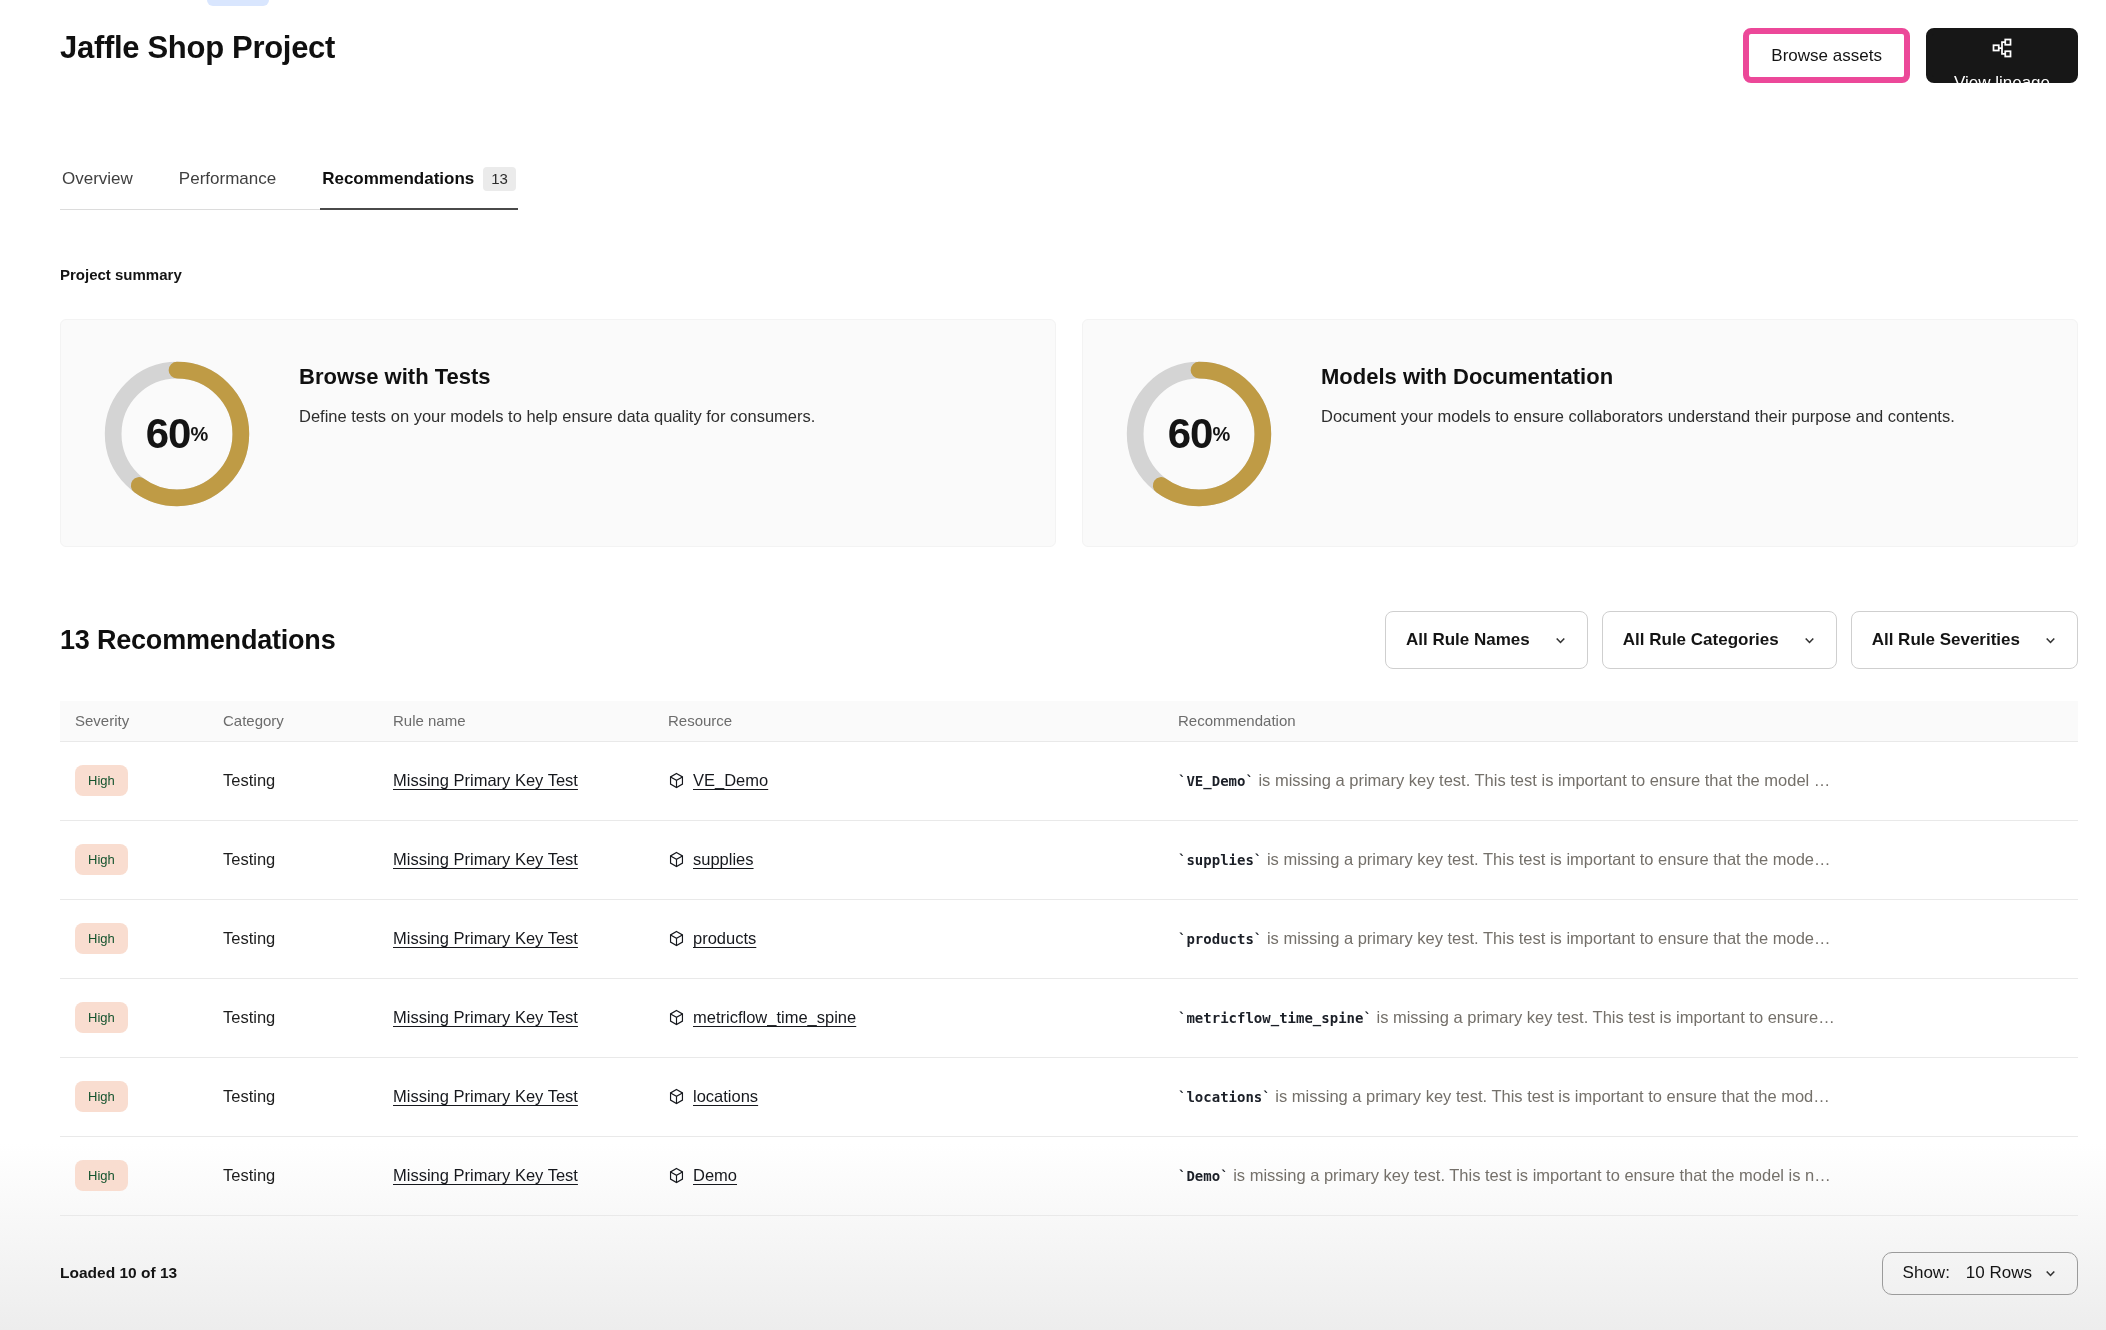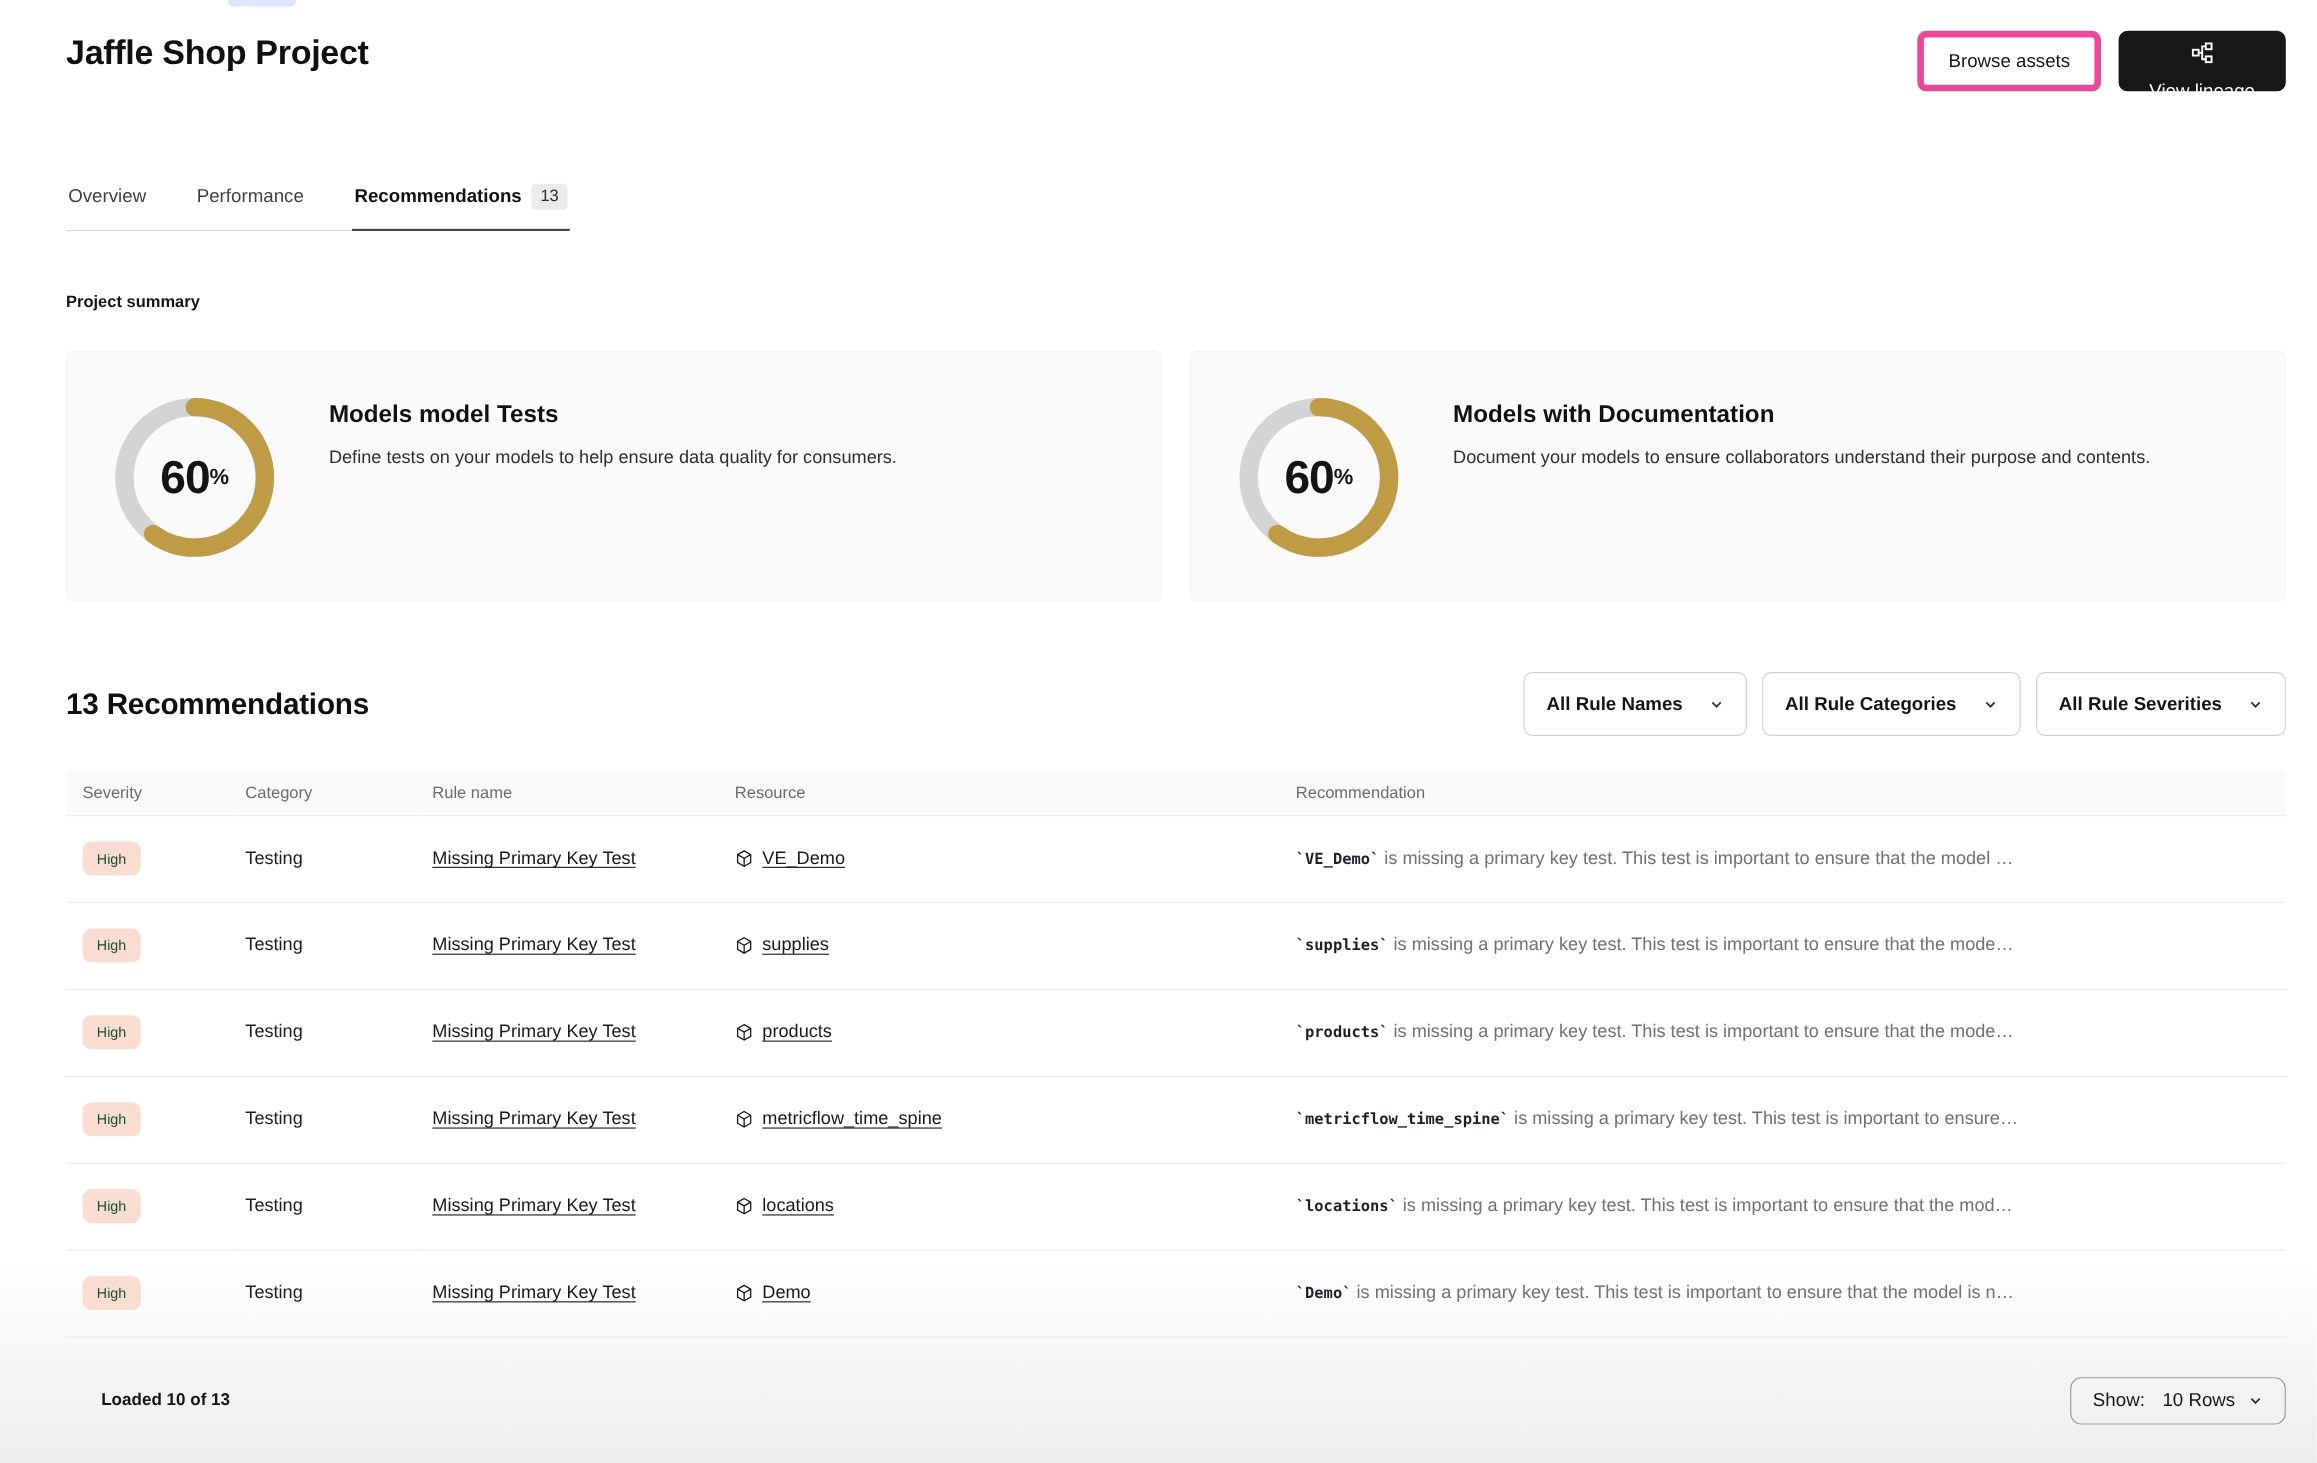--- a/index.html
+++ b/index.html
@@ -69,21 +69,21 @@
   .sev-badge { display:inline-block; background:#f9ddd0; color:#14532d; border-radius:8px;
                padding:8px 13px; font-size:13px; }
   a.t-link { color:#16181d; text-decoration:underline; text-underline-offset:3px; cursor:pointer; }
   .res-cell { display:flex; align-items:center; gap:8px; }
   .cube { display:inline-flex; flex:0 0 auto; }
   .rec-cell { white-space:nowrap; overflow:hidden; }
   .rec-code { font-family:"DejaVu Sans Mono", monospace; font-weight:700; font-size:14px; color:#1b1f27; }
   .rec-text { color:#74706a; }
 
   
-  .table-footer { display:flex; justify-content:space-between; align-items:center; margin-top:36px;margin-left:32px; }
+  .table-footer { display:flex; justify-content:space-between; align-items:center; margin-top:36px; }
   .loaded-label { font-size:15.5px; font-weight:700; color:#141414; }
   .show-btn { display:inline-flex; align-items:center; gap:12px; background:transparent;
               border:1px solid #9b9b9b; border-radius:10px; height:43px; padding:0 20px;
               font-size:17px; color:#141414; cursor:pointer; font-family:inherit; }
   .show-btn .lbl { font-weight:400; margin-right:4px; }
 </style>
 </head>
 <body>
 
 <div class="top-artifact"></div>
@@ -134,21 +134,21 @@
         <svg viewBox="0 0 100 100">
           <circle class="donut-track" cx="50" cy="50" r="42" fill="none" stroke-width="11" stroke="#d4d4d4"></circle>
           <circle class="donut-arc" cx="50" cy="50" r="42" fill="none" stroke-width="11" stroke-linecap="round" stroke="#bf9b45" stroke-dasharray="158.3362697409256 263.89378290154264"></circle>
         </svg>
         <div class="donut-center">
           <span class="donut-num">60</span>
             <span class="donut-pct">%</span>
         </div>
       </div>
       <div class="card-text">
-        <div class="card-title">Models model Tests</div>
+        <div class="card-title">Browse with Tests</div>
         <div class="card-desc">Define tests on your models to help ensure data quality for consumers.</div>
       </div>
     </div>
 
     <div class="card">
       <div class="donut-wrap">
         <svg viewBox="0 0 100 100">
           <circle class="donut-track" cx="50" cy="50" r="42" fill="none" stroke-width="11" stroke="#d4d4d4"></circle>
           <circle class="donut-arc" cx="50" cy="50" r="42" fill="none" stroke-width="11" stroke-linecap="round" stroke="#bf9b45" stroke-dasharray="158.3362697409256 263.89378290154264"></circle>
         </svg>

